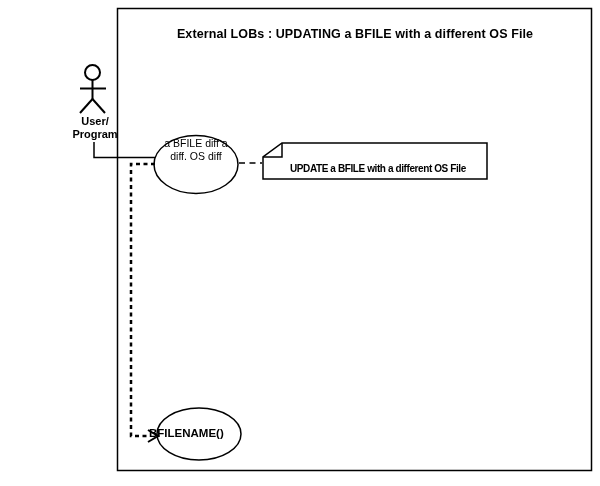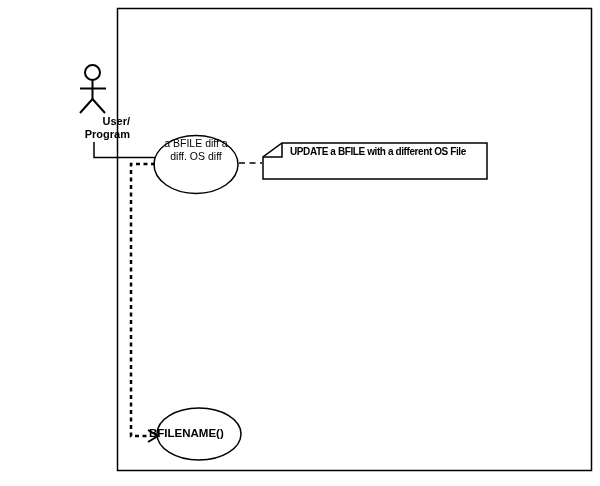--- a/index.html
+++ b/index.html
@@ -31,41 +31,41 @@
     width: 474px;
     text-align: center;
     font-weight: bold;
     font-size: 12.5px;
     letter-spacing: 0.1px;
   }
   .actor-label {
     left: 60px;
     top: 115px;
     width: 70px;
-    text-align: right;
+    text-align: center;
     font-weight: bold;
     font-size: 11px;
     line-height: 12.5px;
   }
   .uc-update {
     left: 146px;
     top: 137px;
     width: 100px;
     text-align: center;
     font-size: 10.5px;
     line-height: 12.5px;
   }
   .uc-update .uc-title {
     font-weight: bold;
     font-size: 11.5px;
     letter-spacing: 0.5px;
   }
   .note-text {
     left: 290px;
-    top: 146px;
+    top: 163px;
     font-weight: bold;
     font-size: 10px;
     letter-spacing: -0.4px;
     line-height: 12px;
     text-align: right;
   }
   .uc-bfilename {
     left: 149px;
     top: 427px;
     width: 100px;
@@ -100,20 +100,21 @@
       <path d="M282,143 H487 V179 H263 V157 Z"></path>
       <path d="M282,143 V157 H263"></path>
     </g>
 
     <polyline points="155,164 131,164 131,436 148,436" fill="none" stroke="#000000" stroke-width="2.5" stroke-dasharray="4,3.5"></polyline>
     <polyline points="148,430 158,436 148,442" fill="none" stroke="#000000" stroke-width="2"></polyline>
 
     <ellipse cx="199" cy="434" rx="42" ry="26" fill="none" stroke="#000000" stroke-width="1.5"></ellipse>
   </svg>
 
+  <div class="txt title">External LOBs : UPDATING a BFILE with a different OS File</div>
 
   <div class="txt actor-label">
     <div>User/</div>
     <div>Program</div>
   </div>
 
   <div class="txt uc-update">
     <div>a BFILE diff a</div>
     <div>diff. OS diff</div>
   </div>

